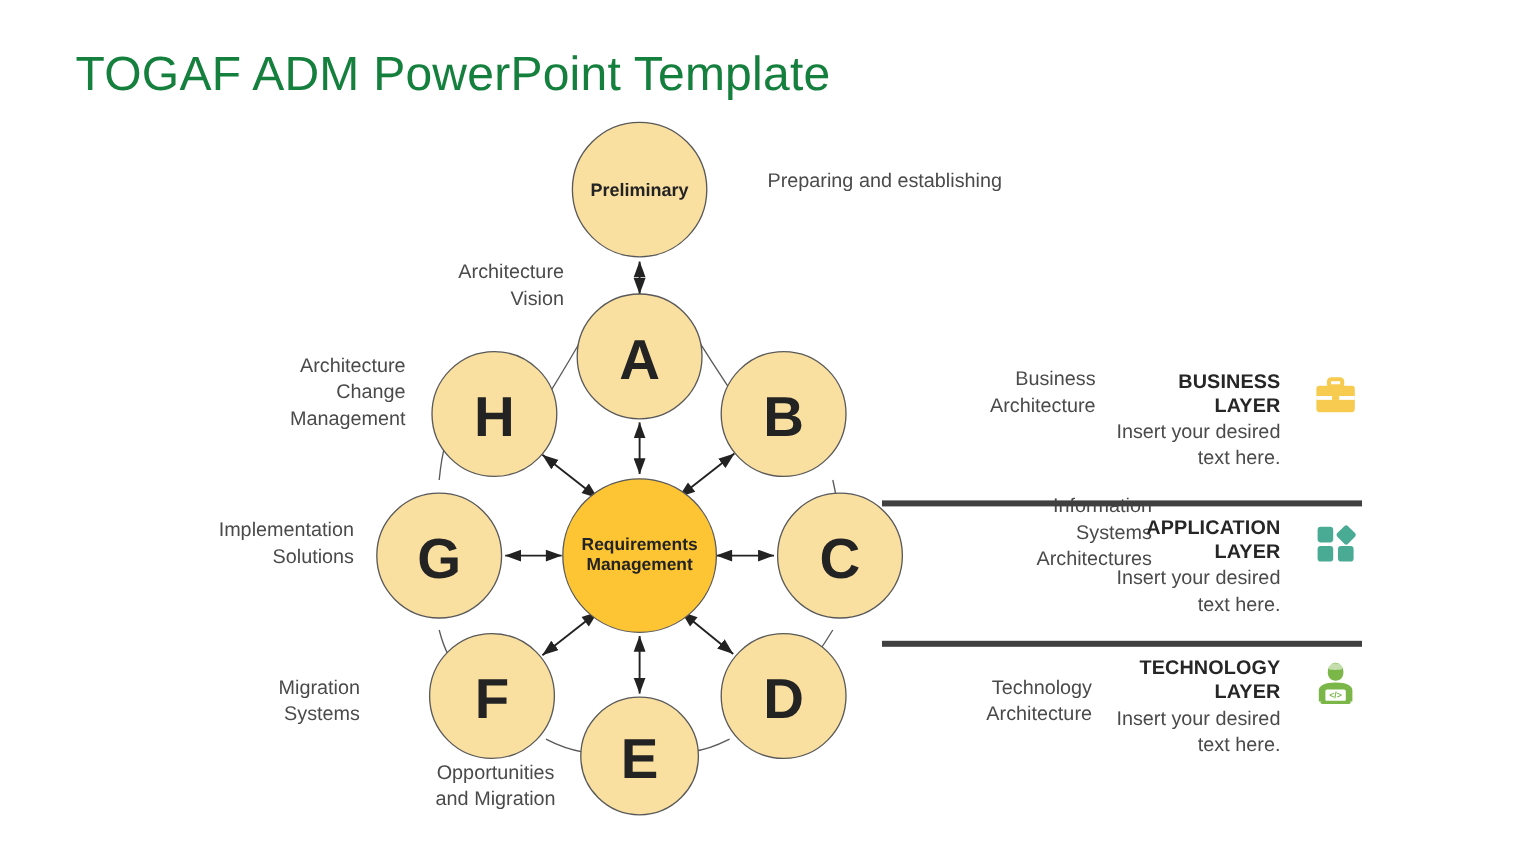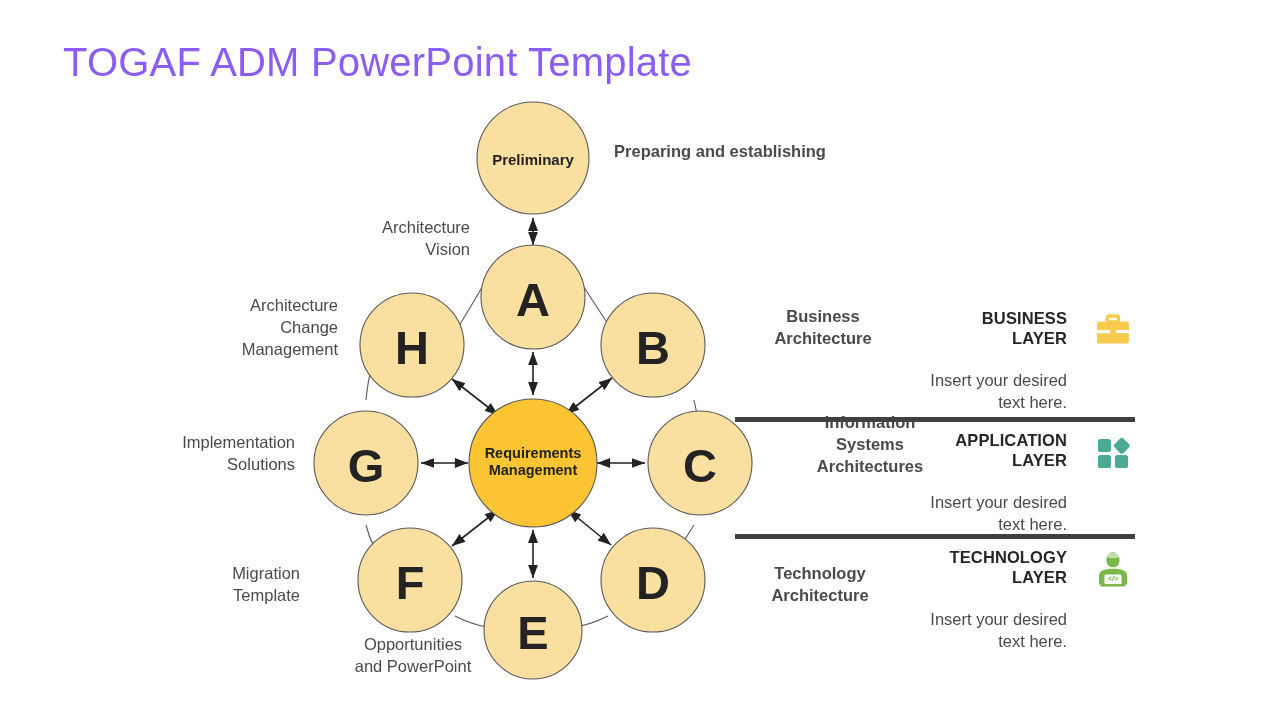--- a/index.html
+++ b/index.html
@@ -16,21 +16,21 @@
     color: #404040;
   }
 
   
   #page-title {
     position: absolute;
     left: 63px;
     top: 40px;
     font-size: 40px;
     font-weight: 400;
-    color: #8b5cf6;
+    color: #15803d;
     letter-spacing: 0.2px;
     white-space: nowrap;
   }
 
   
   #diagram {
     position: absolute;
     left: 0;
     top: 0;
     width: 1112px;
@@ -68,21 +68,21 @@
     text-anchor: middle;
   }
 
   
   .callout {
     position: absolute;
     font-size: 16.5px;
     line-height: 1.32;
     color: #4a4a4a;
   }
-  .callout.right { text-align: center; font-weight: bold; }
+  .callout.right { text-align: right; }
   .callout.left  { text-align: right; }
   .callout.center { text-align: center; }
 
   
   #legend {
     position: absolute;
     left: 735px;
     top: 300px;
     width: 400px;
   }
@@ -100,21 +100,21 @@
     text-align: right;
   }
   .legend-title {
     font-size: 16.5px;
     font-weight: bold;
     color: #262626;
     line-height: 1.22;
     letter-spacing: 0.1px;
   }
   .legend-desc {
-    margin-top: 22px;
+    margin-top: 2px;
     font-size: 16.5px;
     color: #4a4a4a;
     line-height: 1.3;
   }
   .legend-icon {
     position: absolute;
     right: 0px;
     top: 8px;
     width: 44px;
     height: 44px;
@@ -215,24 +215,24 @@
 Vision</div>
 
 <div class="callout left" style="left:150px; top:295px; width:188px; white-space:pre-line;">Architecture
 Change
 Management</div>
 
 <div class="callout left" style="left:110px; top:432px; width:185px; white-space:pre-line;">Implementation
 Solutions</div>
 
 <div class="callout left" style="left:170px; top:563px; width:130px; white-space:pre-line;">Migration
-Template</div>
+Systems</div>
 
 <div class="callout center" style="left:333px; top:634px; width:160px; white-space:pre-line;">Opportunities
-and PowerPoint</div>
+and Migration</div>
 
 <div class="callout right" style="left:733px; top:306px; width:180px; white-space:pre-line;">Business
 Architecture</div>
 
 <div class="callout right" style="left:780px; top:412px; width:180px; white-space:pre-line;">Information
 Systems
 Architectures</div>
 
 <div class="callout right" style="left:730px; top:563px; width:180px; white-space:pre-line;">Technology
 Architecture</div>

